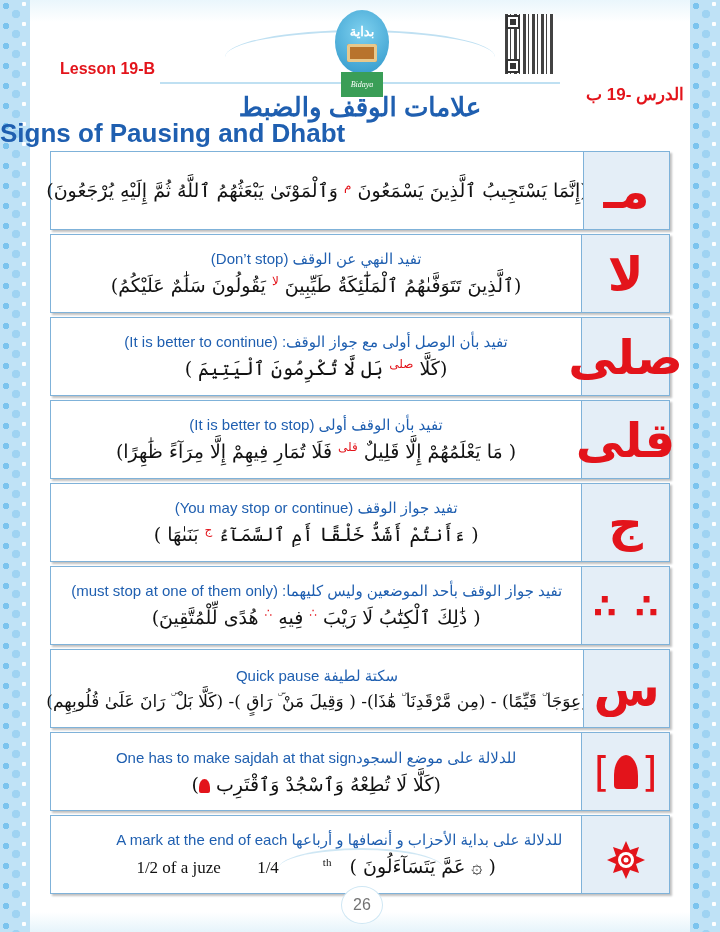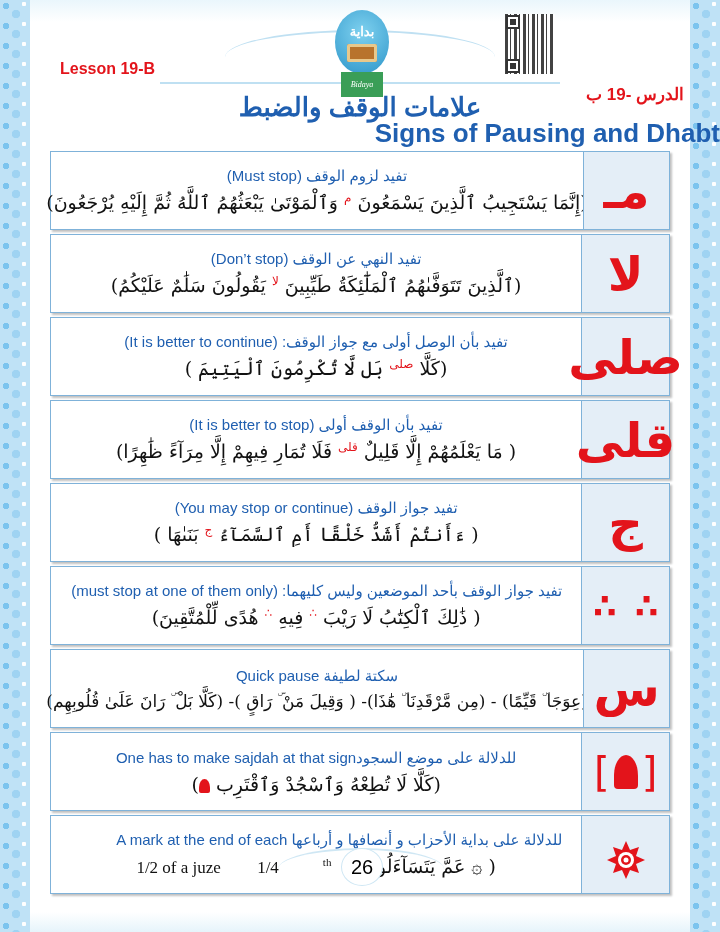--- a/index.html
+++ b/index.html
@@ -70,21 +70,21 @@
     content:""; position:absolute; width:10px; height:10px;
     border:2px solid #111; background:#fff; box-shadow:inset 0 0 0 2px #fff, inset 0 0 0 5px #111;
   }
   .qr::before { left:1px; top:1px; }
   .qr::after { left:1px; bottom:1px; }
   .title-ar {
     position:absolute; left:0; right:0; top:92px; text-align:center;
     color:#1f5fb0; font-size:26px; font-weight:bold; direction:rtl;
   }
   .title-en {
-    position:absolute; left:0; right:0; top:118px; text-align:right;
+    position:absolute; left:0; right:0; top:118px; text-align:left;
     color:#1f5fb0; font-size:26px; font-weight:bold;
   }
   .rows { position:absolute; left:50px; top:151px; width:620px; }
   .row {
     position:relative; height:77px; margin-bottom:4px;
     border:1px solid #7fb2d9; background:#fff;
     box-shadow:2px 2px 2px rgba(0,0,0,.25);
     display:flex;
   }
   .row-body { width:532px; display:flex; flex-direction:column; align-items:center; justify-content:center; gap:6px; }
@@ -114,24 +114,24 @@
   }
   .sajdah-mini {
     display:inline-block; width:11px; height:14px; background:#e3141b;
     border-radius:50% 50% 2px 2px / 60% 60% 2px 2px; vertical-align:middle;
   }
   .star {
     width:40px; height:40px; position:relative;
   }
   .star svg { width:100%; height:100%; }
   .page-num {
-    position:absolute; left:341px; top:848px; width:40px; height:36px;
+    position:absolute; left:341px; top:886px; width:40px; height:36px;
     border-radius:50%; background:#fff; border:1px solid #cfe7f4;
     display:flex; align-items:center; justify-content:center;
-    color:#000000; font-size:20px;
+    color:#737373; font-size:16px;
   }
   .page-ornament {
     position:absolute; left:278px; top:848px; width:166px; height:40px;
     border-radius:50%; border-top:2px solid #cfe7f4;
   }
 </style>
 </head>
 <body>
 
 <div class="side-pattern side-left"></div>
@@ -153,21 +153,20 @@
 
 <div class="qr"></div>
 
 <div class="title-ar">علامات الوقف والضبط</div>
 <div class="title-en">Signs of Pausing and Dhabt</div>
 
 <div class="rows">
 
   <div class="row">
     <div class="row-body">
-      <div class="desc">تفيد لزوم الوقف (Must stop)</div>
       <div class="verse">
         <span>(إِنَّمَا يَسْتَجِيبُ ٱلَّذِينَ يَسْمَعُونَ</span>
         <span class="mark">م</span>
         <span>وَٱلْمَوْتَىٰ يَبْعَثُهُمُ ٱللَّهُ ثُمَّ إِلَيْهِ يُرْجَعُونَ)</span>
       </div>
     </div>
     <div class="row-sign">مـ</div>
   </div>
 
   <div class="row">

